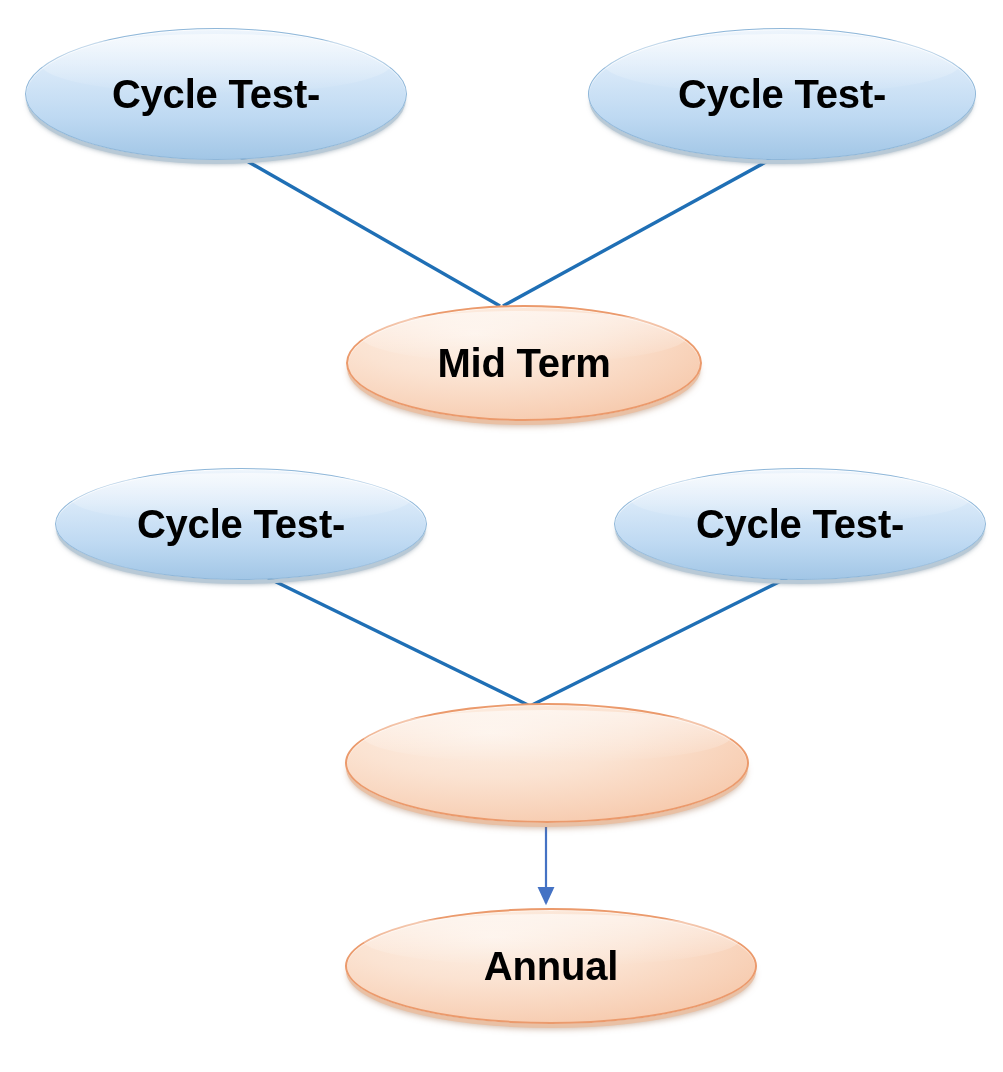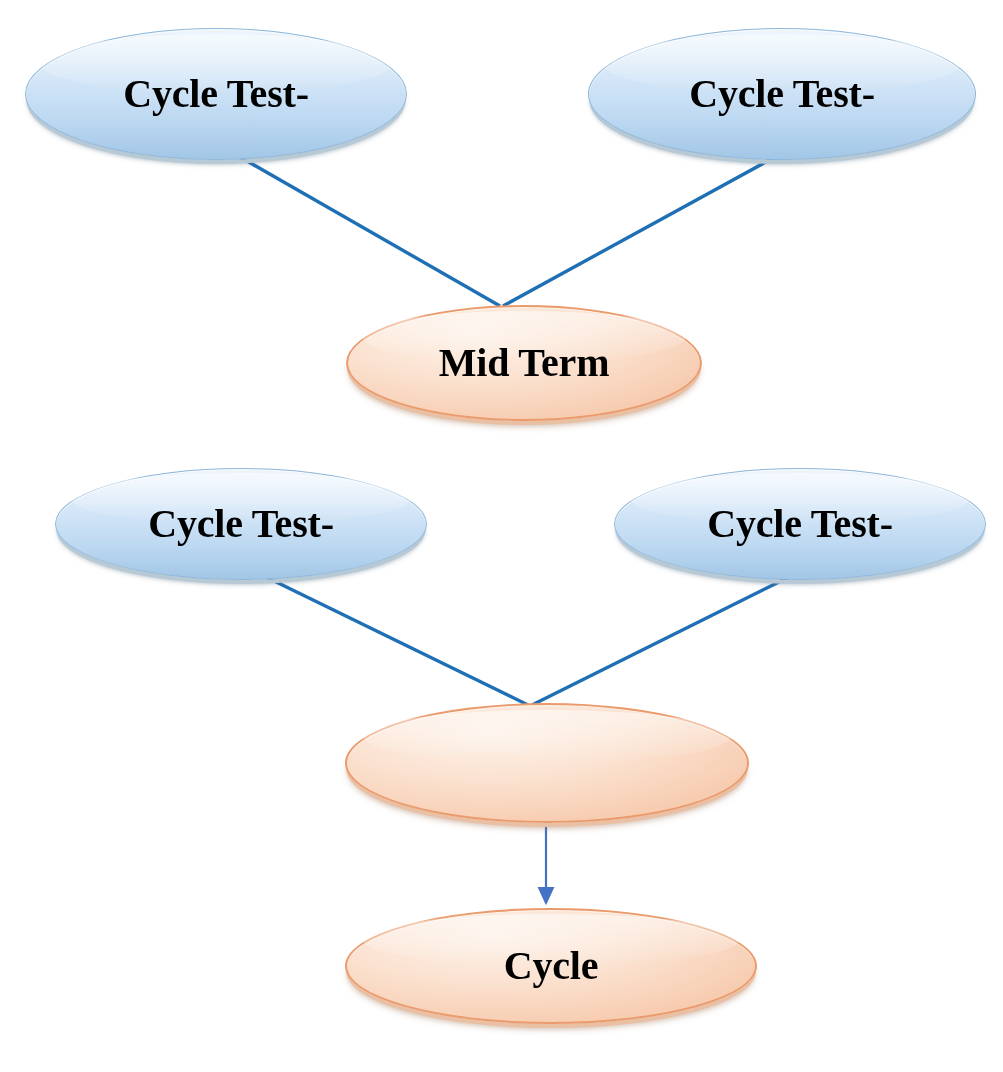--- a/index.html
+++ b/index.html
@@ -35,21 +35,20 @@
     box-sizing: border-box;
   }
   .node-label {
     position: relative;
     z-index: 3;
     font-weight: bold;
     color: #000000;
     white-space: nowrap;
     letter-spacing: -0.2px;
     line-height: 1;
-    font-family: Liberation Serif, serif;
   }
   
   .node-blue {
     background: linear-gradient(to bottom,
         #eef5fc 0%,
         #e2eefa 16%,
         #d2e5f7 40%,
         #bed9f2 68%,
         #a9cbe9 92%,
         #a2c6e6 100%);
@@ -134,16 +133,16 @@
     <span class="node-gloss"></span>
     <span class="node-label">Cycle Test-</span>
   </div>
 
   <div class="node node-orange" style="left:345px; top:703px; width:404px; height:120px;">
     <span class="node-gloss"></span>
   </div>
 
   <div class="node node-orange" style="left:345px; top:908px; width:412px; height:116px;">
     <span class="node-gloss"></span>
-    <span class="node-label">Cycle</span>
+    <span class="node-label">Annual</span>
   </div>
 
 </div>
 
 </body></html>

